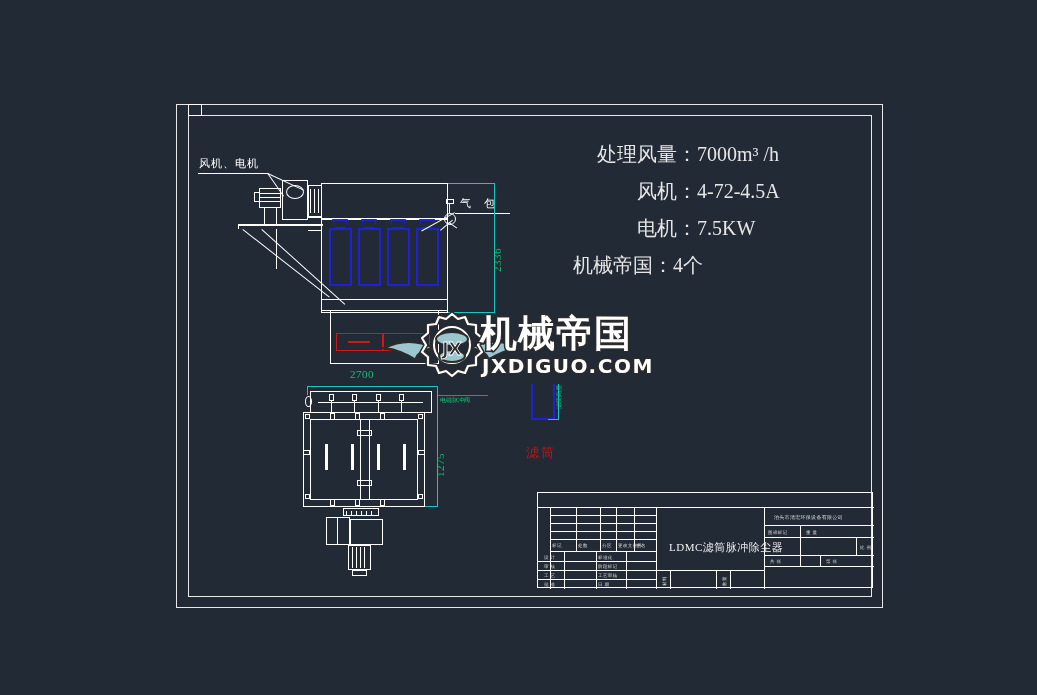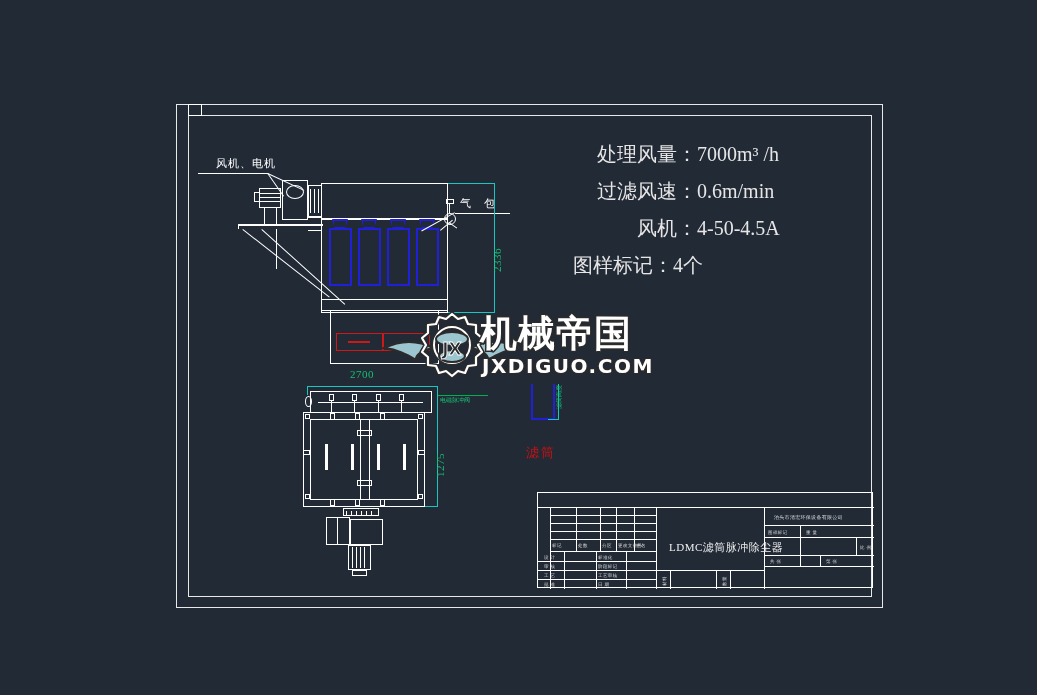--- a/index.html
+++ b/index.html
@@ -161,32 +161,32 @@
 
   <div class="sheet-outer"></div>
   <div class="sheet-inner"></div>
 
   <div class="lnW" style="left:188px;top:104px;width:14px;height:12px;"></div>
 
   <div class="tech-block">
     <div class="tech-row" style="padding-left:52px;">
       <span class="lab">处理风量：</span><span>7000m³ /h</span>
     </div>
-    <div class="tech-row" style="padding-left:52px;">
-      <span class="lab">过滤风速：</span><span>0.6m/min</span>
+    <div class="tech-row" style="padding-left:92px;">
+      <span class="lab">风机：</span><span>4-72-4.5A</span>
     </div>
     <div class="tech-row" style="padding-left:92px;">
-      <span class="lab">风机：</span><span>4-50-4.5A</span>
+      <span class="lab">电机：</span><span>7.5KW</span>
     </div>
     <div class="tech-row" style="padding-left:28px;">
-      <span class="lab">图样标记：</span><span>4个</span>
+      <span class="lab">机械帝国：</span><span>4个</span>
     </div>
   </div>
 
-  <div class="cad-label" style="left:216px;top:156px;">风机、电机</div>
+  <div class="cad-label" style="left:199px;top:156px;">风机、电机</div>
   <div class="ln" style="left:198px;top:173px;width:70px;height:1px;"></div>
   <div class="diag" style="left:268px;top:173px;width:40px;transform:rotate(25deg);"></div>
   <div class="diag" style="left:268px;top:173px;width:28px;transform:rotate(55deg);"></div>
 
   <div class="lnW" style="left:259px;top:188px;width:22px;height:20px;"></div>
   <div class="ln" style="left:259px;top:193px;width:22px;height:1px;"></div>
   <div class="ln" style="left:259px;top:197px;width:22px;height:1px;"></div>
   <div class="ln" style="left:259px;top:201px;width:22px;height:1px;"></div>
   <div class="lnW" style="left:254px;top:192px;width:6px;height:10px;"></div>
 

